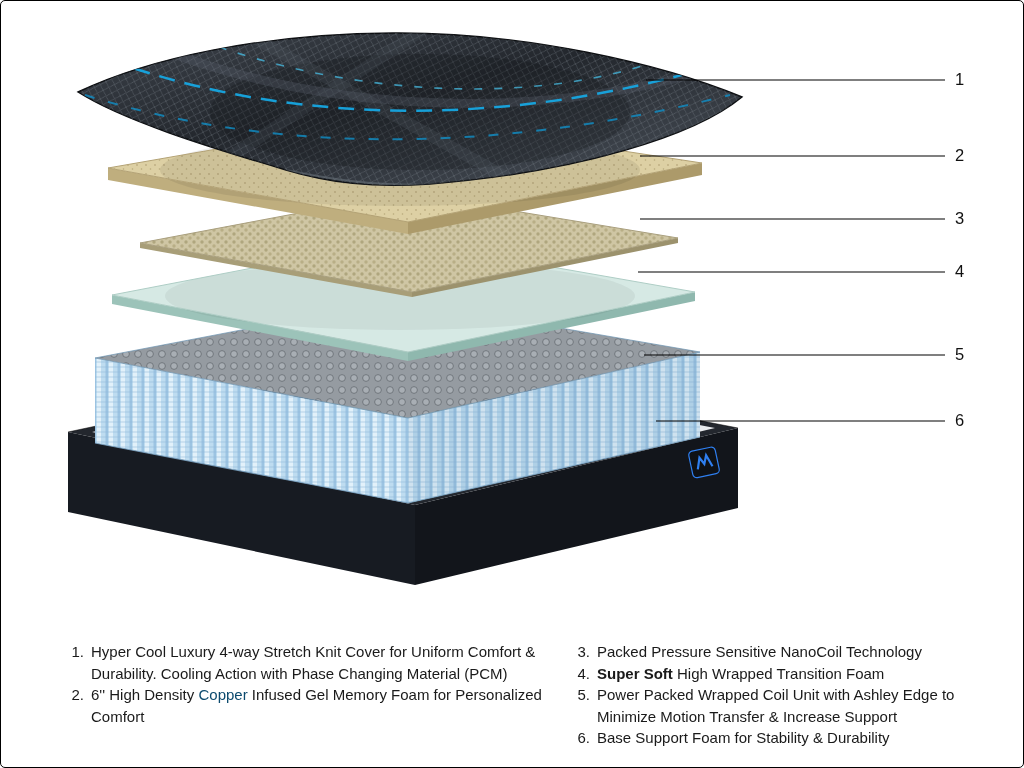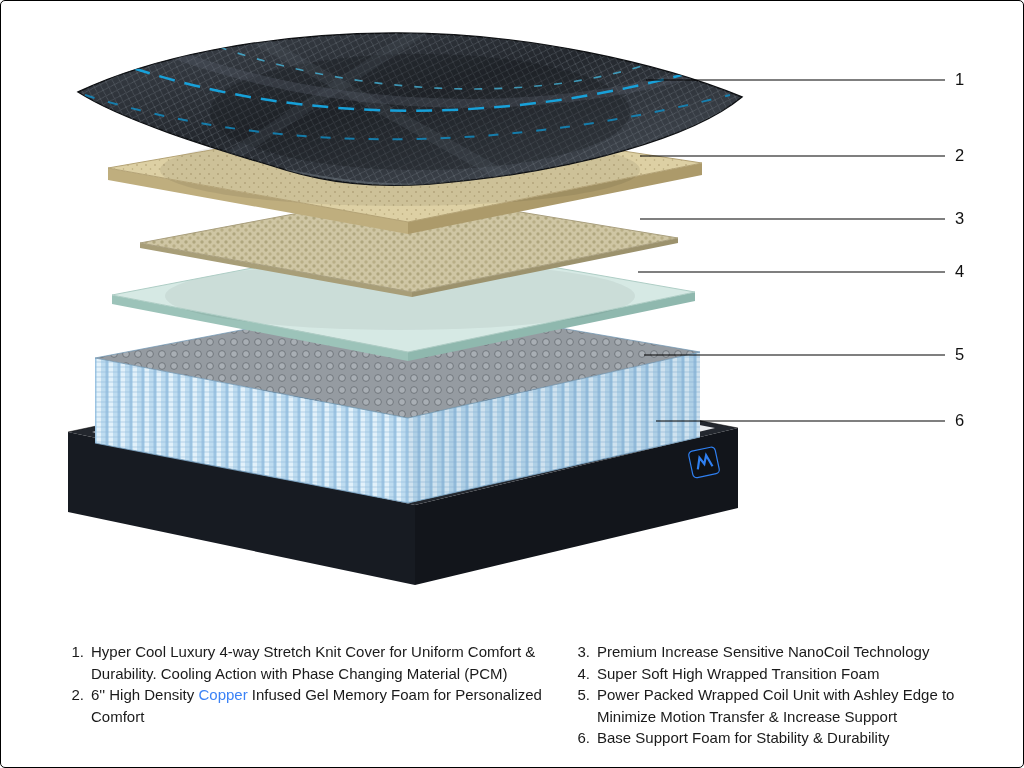--- a/index.html
+++ b/index.html
@@ -14,22 +14,22 @@
   }
   .legend{
     position:absolute;top:641px;left:0;width:1024px;display:flex;
     font-size:15px;line-height:21.5px;color:#1a1a1a;
   }
   .legend-left{margin-left:60px;width:496px;}
   .legend-right{margin-left:10px;width:404px;}
   .legend-item{display:flex;}
   .li-num{flex:0 0 24px;text-align:right;margin-right:7px;}
   .li-text{flex:1;}
-  .copper{color:#3b82f6;}
-  .bold{font-weight:normal;margin-top:19px;}
+  .copper{color:#0c4a6e;}
+  .bold{font-weight:bold;margin-top:19px;}
 </style>
 </head>
 <body>
 
 <div class="canvas">
   <div class="frame"></div>
 
   <svg class="illustration" width="1024" height="620" viewBox="0 0 1024 620">
     <defs>
       <linearGradient id="coverGrad" x1="0" y1="0" x2="1" y2="1">
@@ -152,21 +152,21 @@
         <span class="li-text">Hyper Cool Luxury 4-way Stretch Knit Cover for Uniform Comfort &amp; Durability. Cooling Action with Phase Changing Material (PCM)</span>
       </div>
       <div class="legend-item">
         <span class="li-num">2.</span>
         <span class="li-text"><span>6'' High Density </span><span class="copper">Copper</span><span> Infused Gel Memory Foam for Personalized Comfort</span></span>
       </div>
     </div>
     <div class="legend-col legend-right">
       <div class="legend-item">
         <span class="li-num">3.</span>
-        <span class="li-text">Premium Increase Sensitive NanoCoil Technology</span>
+        <span class="li-text">Packed Pressure Sensitive NanoCoil Technology</span>
       </div>
       <div class="legend-item">
         <span class="li-num">4.</span>
         <span class="li-text"><span class="bold">Super Soft</span><span> High Wrapped Transition Foam</span></span>
       </div>
       <div class="legend-item">
         <span class="li-num">5.</span>
         <span class="li-text">Power Packed Wrapped Coil Unit with Ashley Edge to Minimize Motion Transfer &amp; Increase Support</span>
       </div>
       <div class="legend-item">

